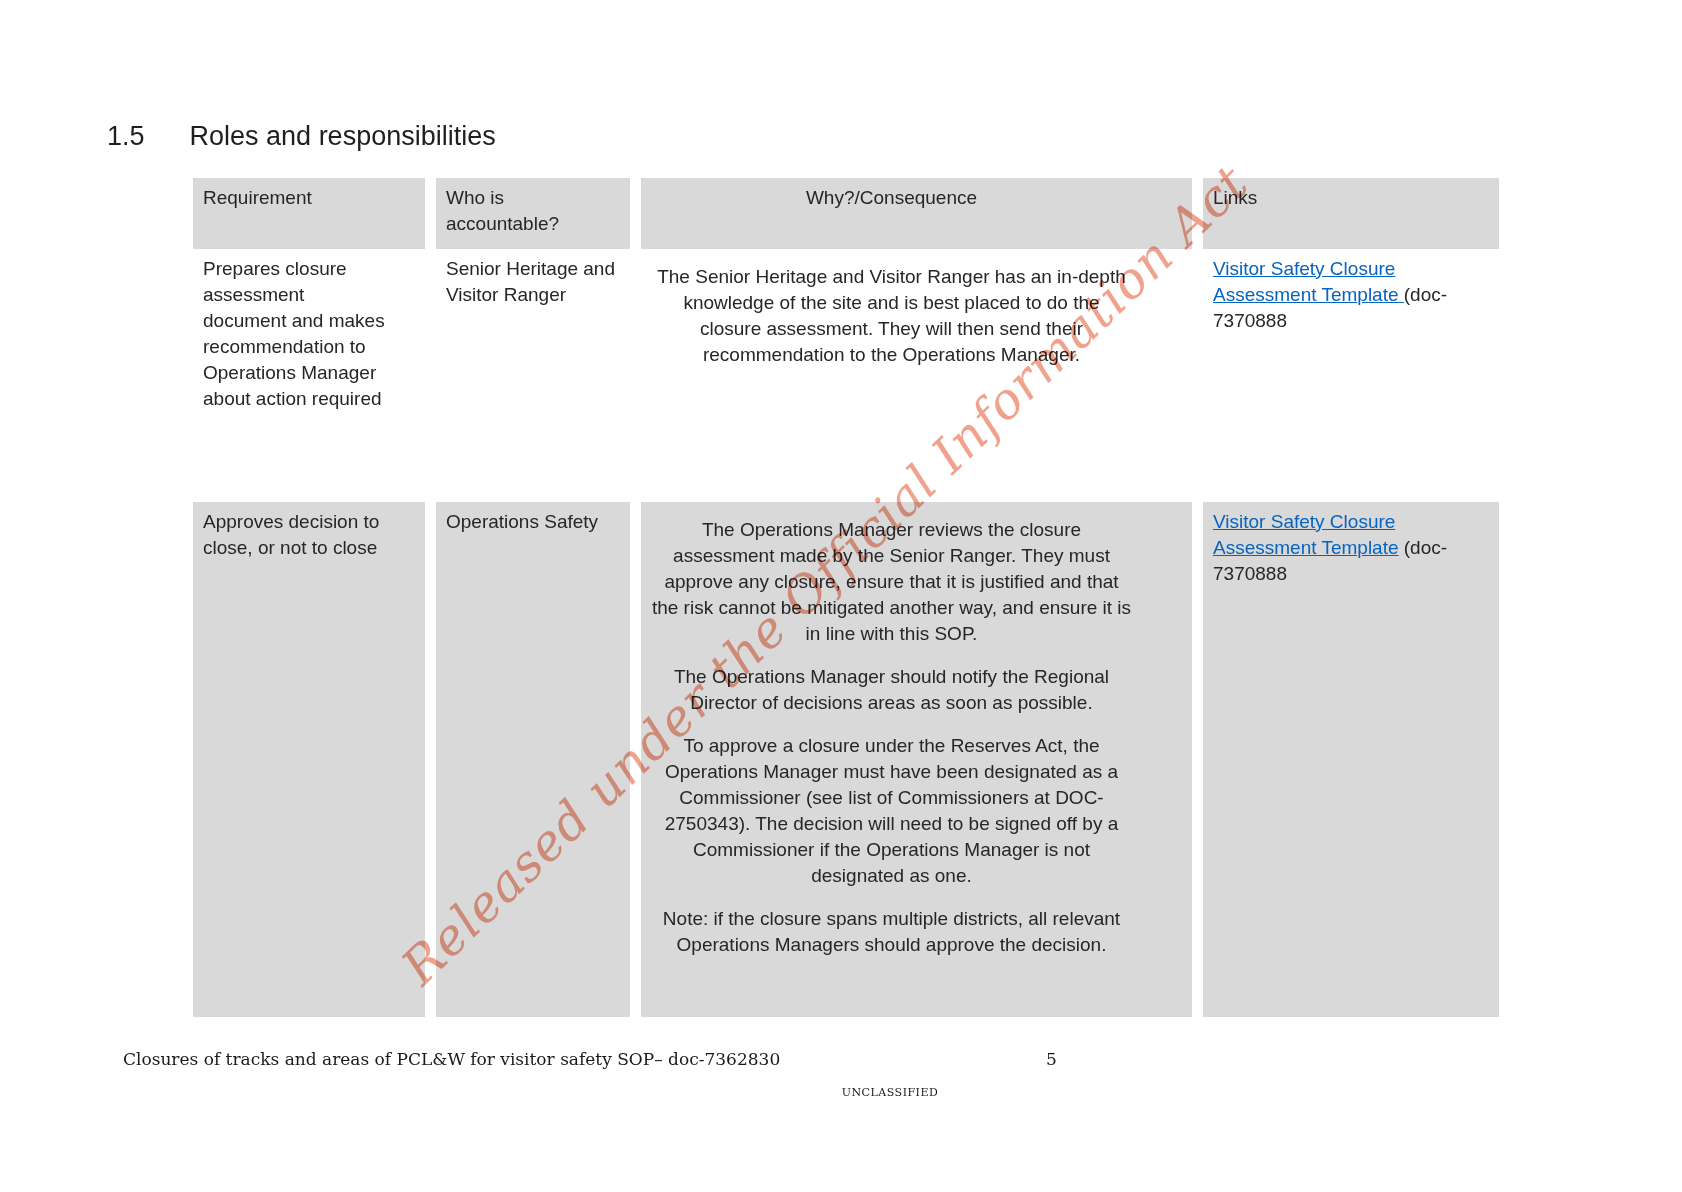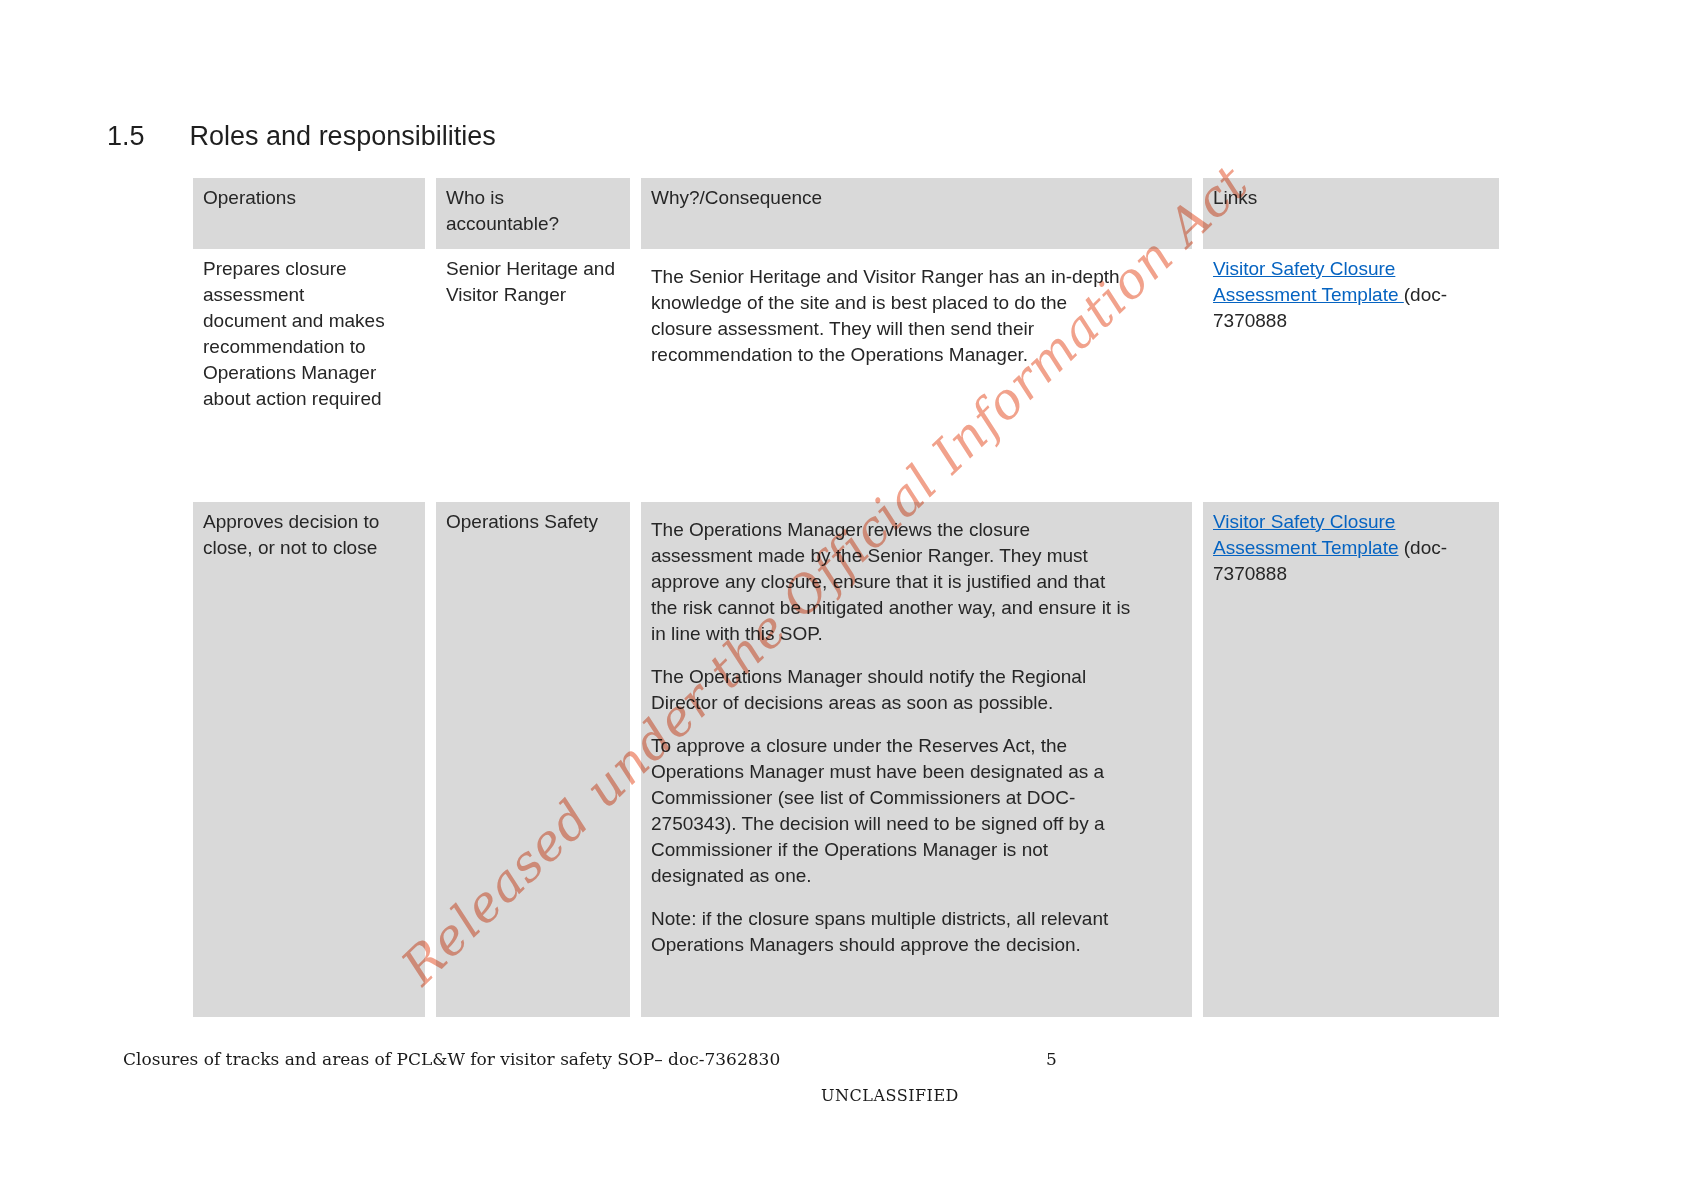--- a/index.html
+++ b/index.html
@@ -29,21 +29,21 @@
     column-gap:11px;
   }
   .cell {
     font-size:19px; line-height:26px;
     padding:7px 10px 8px 10px;
     color:#262626;
   }
   .shaded { background:#d9d9d9; }
   .c1 { padding-right:37px; }
   .c2 { padding-right:14px; }
-  .c3 { padding-right:60px; }
+  .c3 { padding-right:60px;text-align:center; }
   .c3 p { margin:8px 0 17px 0; }
   .c3 p:last-child { margin-bottom:0; }
   .links-cell a {
     color:#0563c1; text-decoration:underline; cursor:pointer;
   }
 
   
   .watermark {
     position:absolute; left:825px; top:575px;
     transform:translate(-50%,-50%) rotate(-44deg);
@@ -66,35 +66,35 @@
   }
   .footer-page {
     position:absolute; left:1046px; top:1049px;
     font-family:"DejaVu Serif", serif;
     font-size:17px; color:#1a1a1a;
   }
   .footer-class {
     position:absolute; left:890px; top:1086px;
     transform:translateX(-50%);
     font-family:"DejaVu Serif", serif;
-    font-size:16px; letter-spacing:0.5px; color:#1a1a1a;
+    font-size:11px; letter-spacing:0.5px; color:#1a1a1a;
   }
 </style>
 </head>
 <body>
 
 <div class="page">
 
   <div class="section-heading">
     <span class="num">1.5</span><span class="title">Roles and responsibilities</span>
   </div>
 
   <div class="doc-table">
 
-    <div class="cell shaded c1">Operations</div>
+    <div class="cell shaded c1">Requirement</div>
     <div class="cell shaded c2">Who is accountable?</div>
     <div class="cell shaded c3">Why?/Consequence</div>
     <div class="cell shaded">Links</div>
 
     <div class="cell c1">Prepares closure assessment document and makes recommendation to Operations Manager about action required</div>
     <div class="cell c2">Senior Heritage and Visitor Ranger</div>
     <div class="cell c3">
       <p>The Senior Heritage and Visitor Ranger has an in-depth knowledge of the site and is best placed to do the closure assessment. They will then send their recommendation to the Operations Manager.</p>
     </div>
     <div class="cell links-cell"><a href="#">Visitor Safety Closure Assessment Template </a><span>(doc-7370888</span></div>

